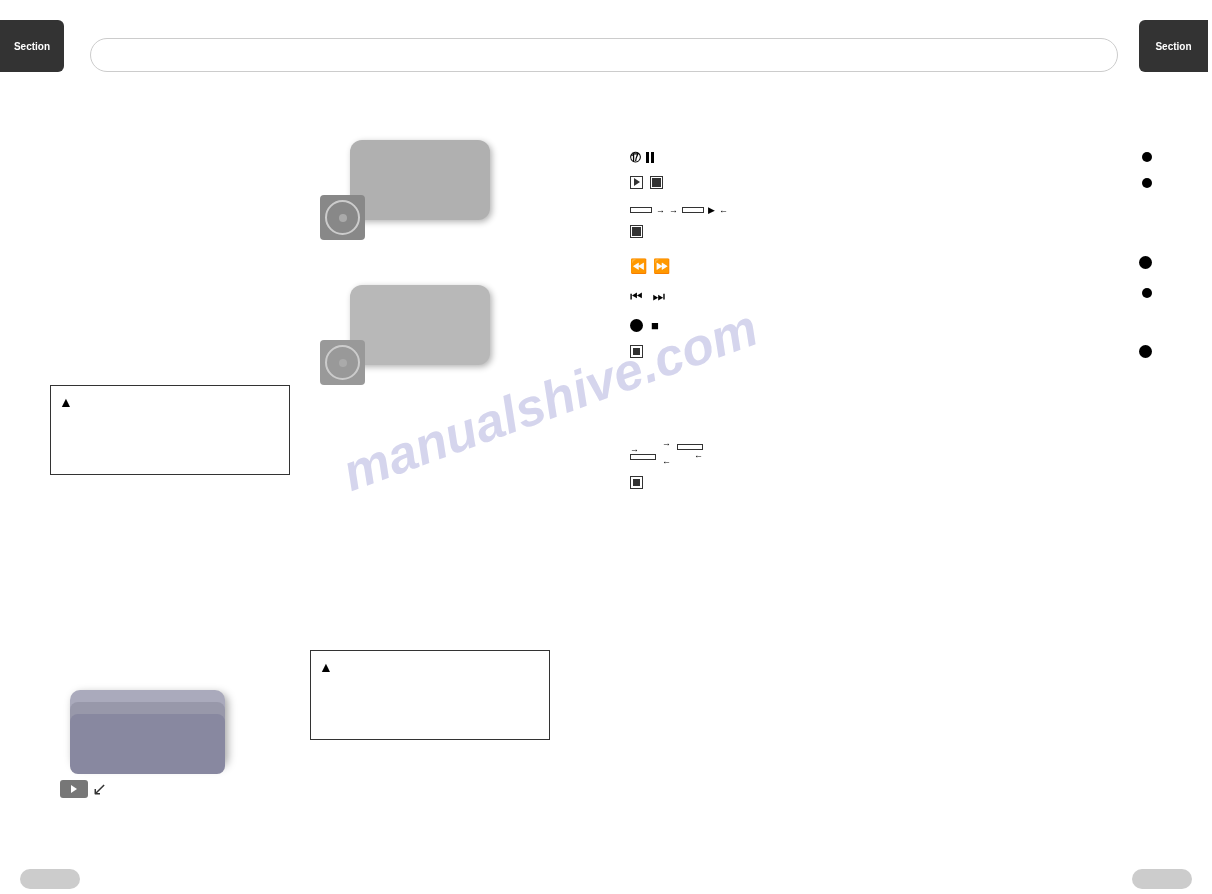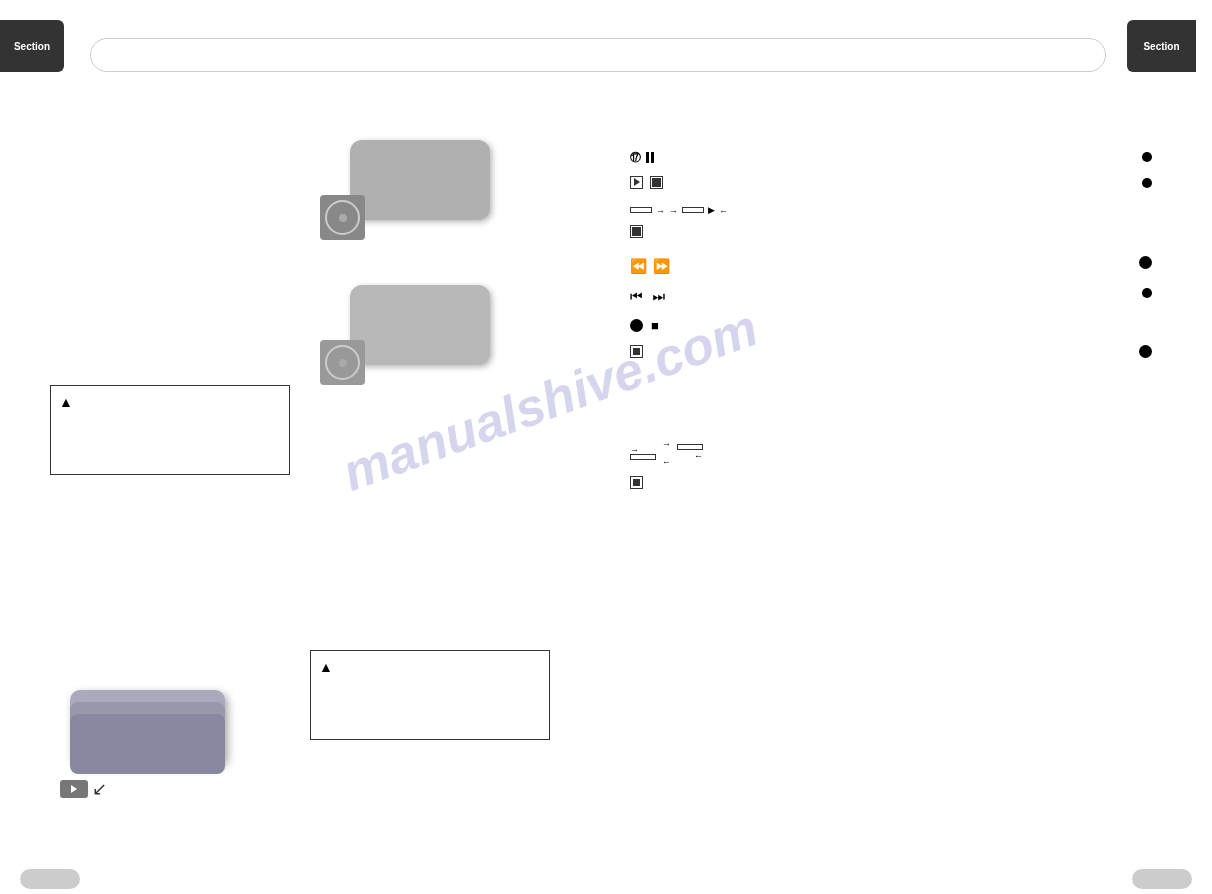--- a/index.html
+++ b/index.html
@@ -11,21 +11,21 @@
       font-size: 11px;
       position: relative;
       overflow: hidden;
     }
 
     
     .header {
       position: absolute;
       top: 0;
       left: 0;
-      right: 16px;
+      right: 4px;
       height: 72px;
       display: flex;
       align-items: center;
       padding: 0 10px;
     }
 
     .section-left {
       position: absolute;
       left: 0;
       top: 20px;

